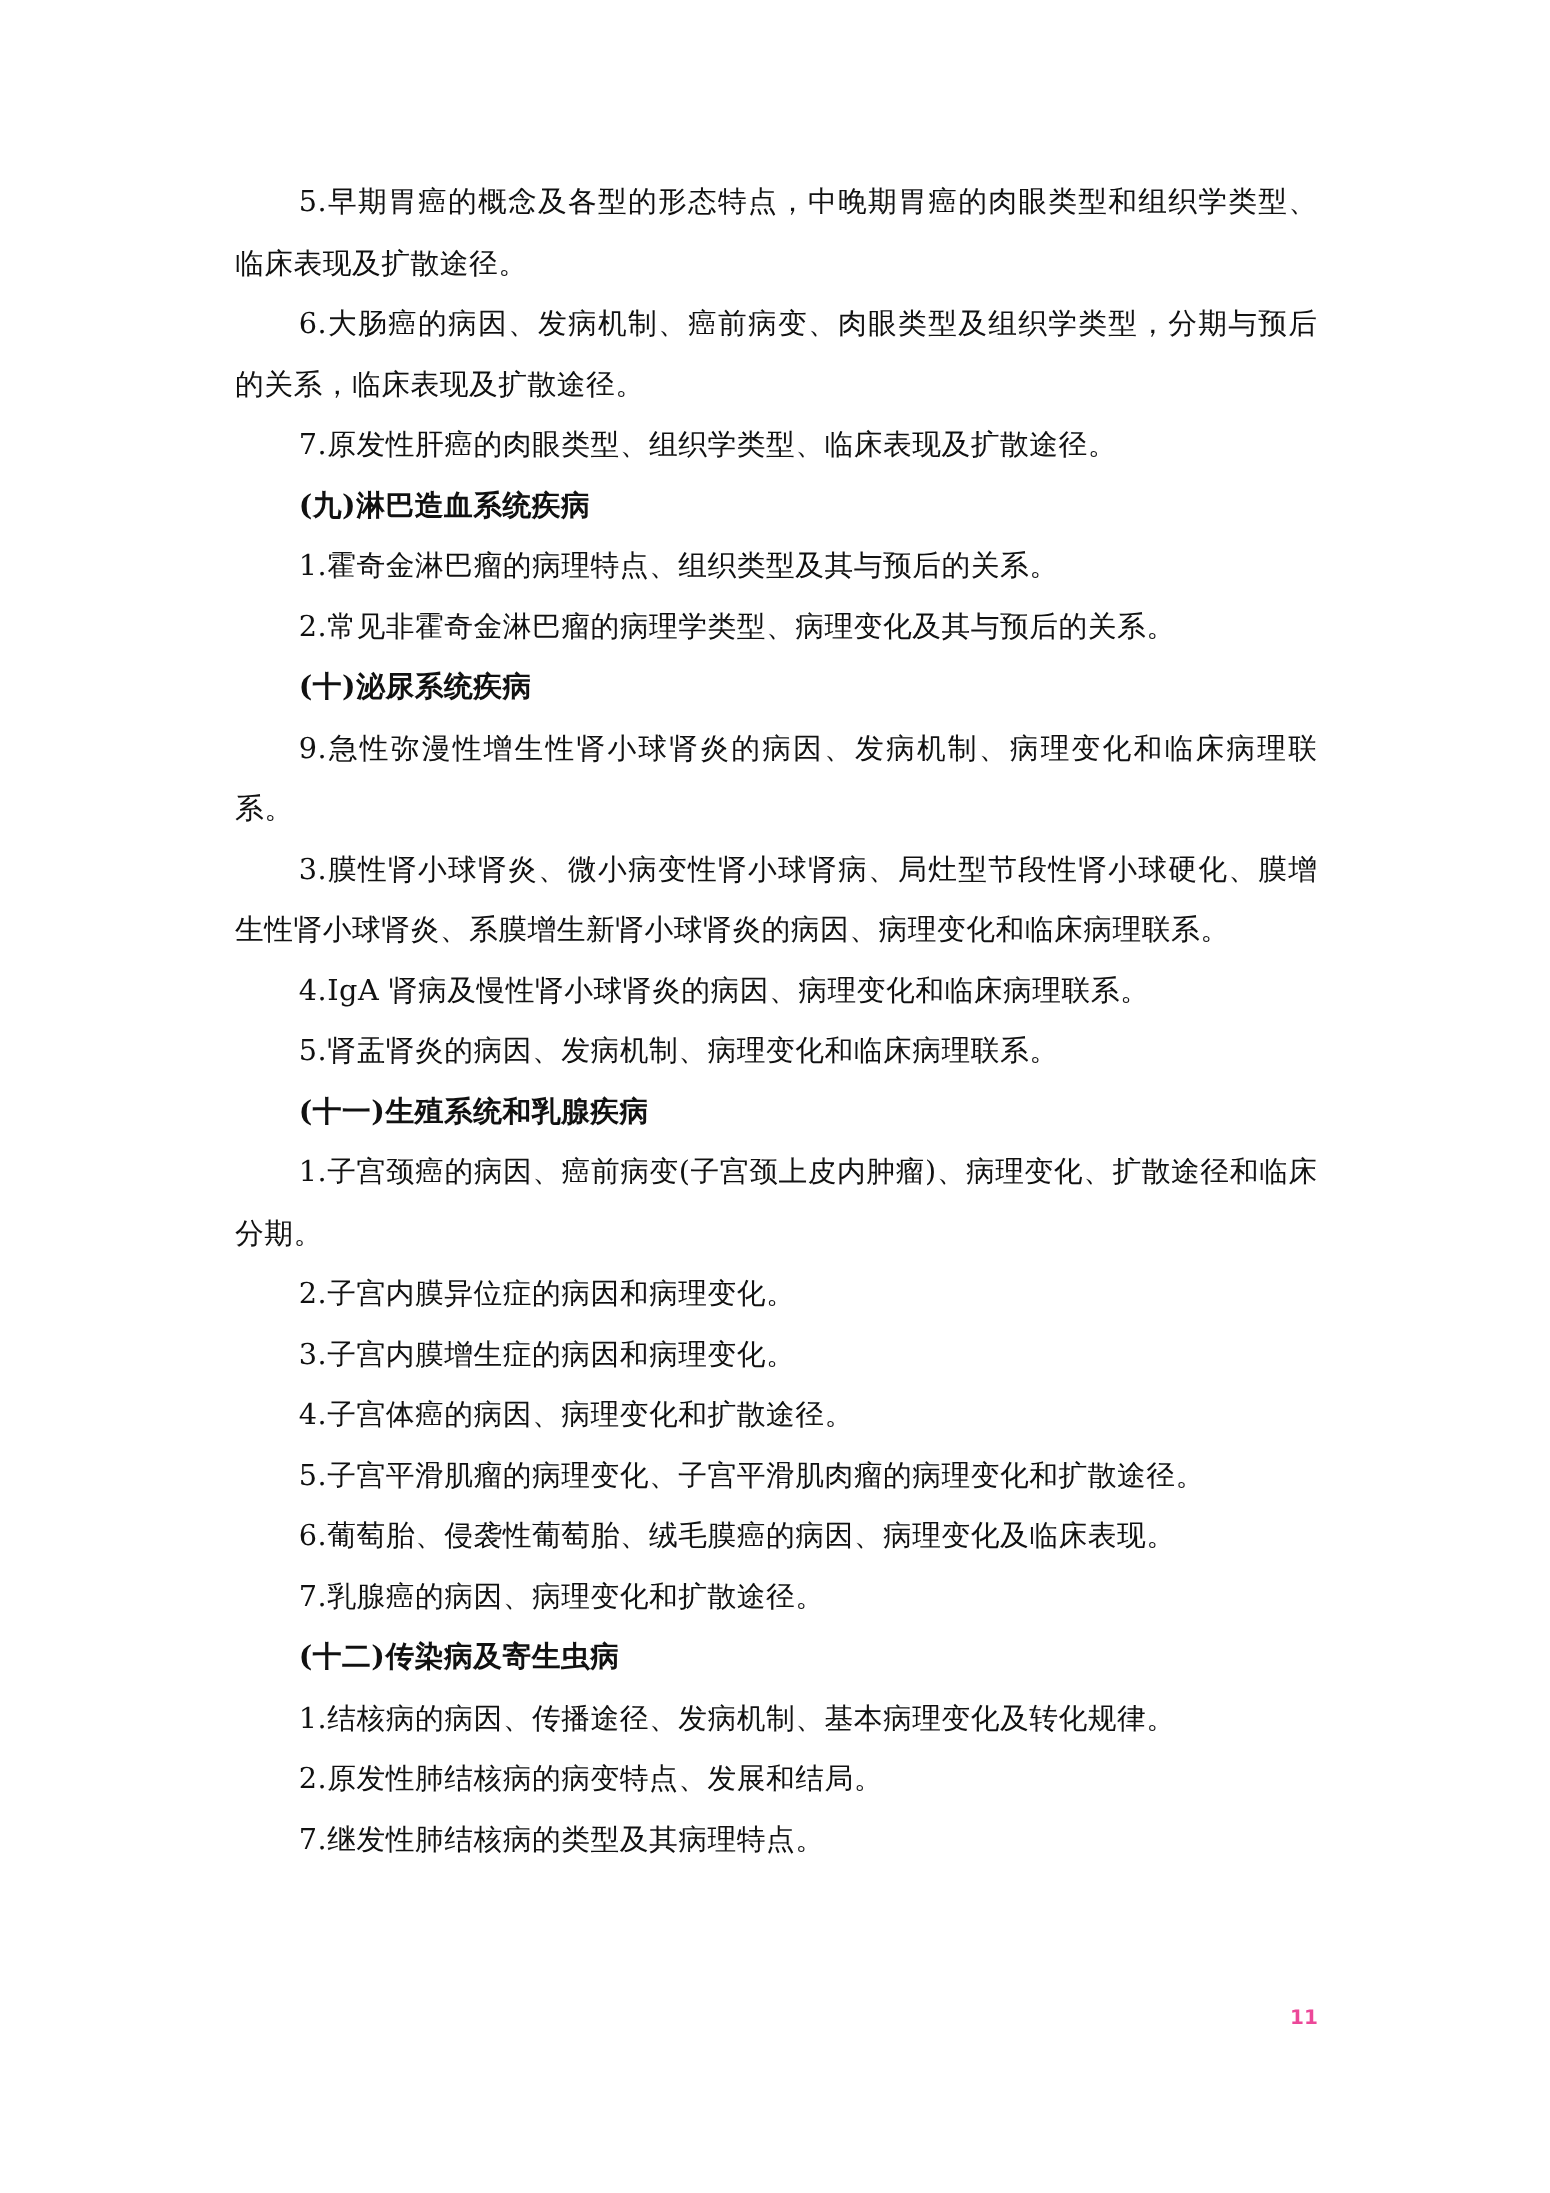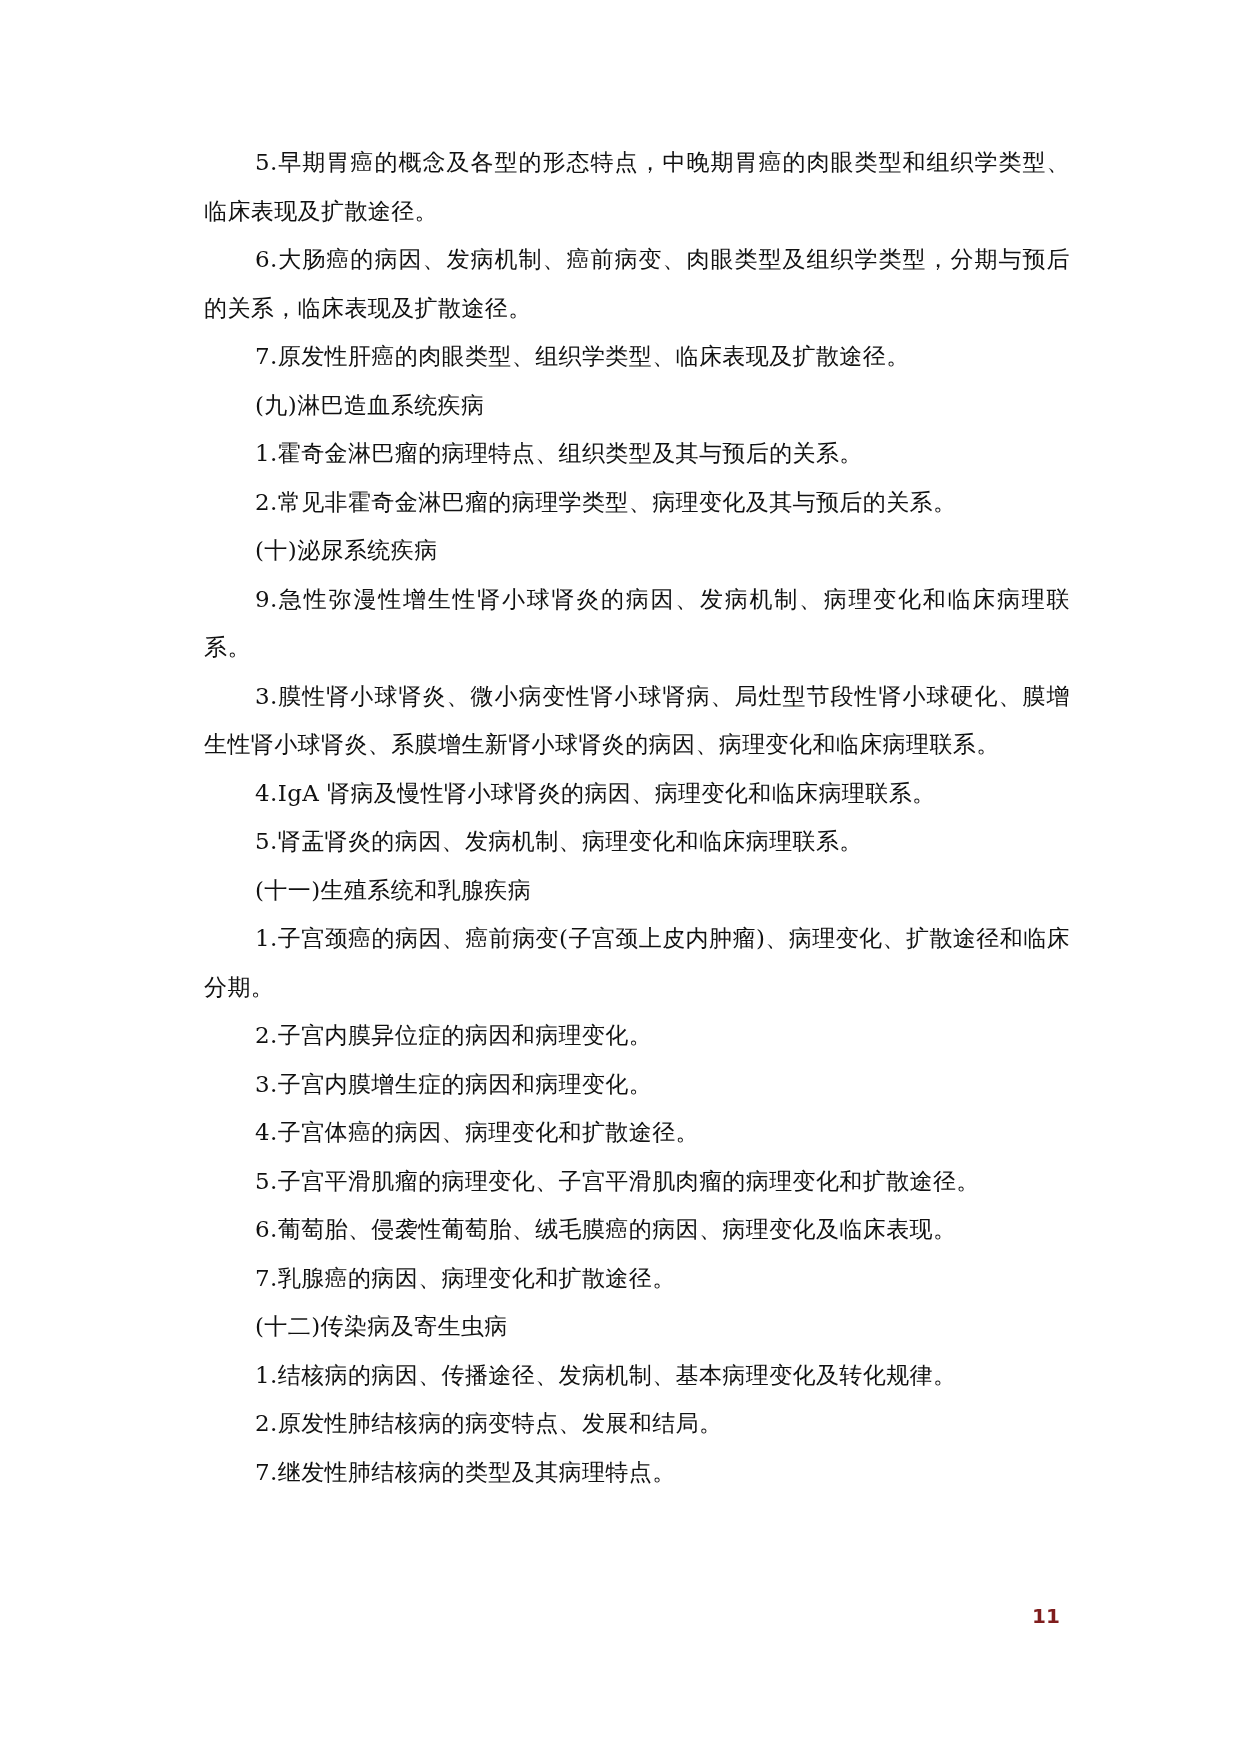--- a/index.html
+++ b/index.html
@@ -10,46 +10,47 @@
     body {
       width: 1240px;
       height: 1754px;
       position: relative;
       overflow: hidden;
       font-family: "DejaVu Serif", "Liberation Serif", serif;
       color: #111111;
     }
     .page {
       position: absolute;
-      left: 204px;
+      left: 188px;
       top: 138px;
       width: 866px;
     }
     .para {
       font-size: 23px;
       line-height: 48.5px;
       margin: 0;
       text-align: justify;
       letter-spacing: 0.4px;
       white-space: normal;
     }
     .para.indent {
       text-indent: 51px;
     }
     .para.heading {
       text-indent: 51px;
+      font-weight: bold;
     }
     .page-number {
       position: absolute;
       left: 1032px;
       top: 1604px;
       font-family: "DejaVu Sans", "Liberation Sans", sans-serif;
       font-weight: bold;
-      font-size: 20px;
-      color: #7f1d1d;
+      font-size: 16px;
+      color: #ec4899;
     }
   </style>
 </head>
 <body>
 
 <div class="page">
   <p class="para indent">5.早期胃癌的概念及各型的形态特点，中晚期胃癌的肉眼类型和组织学类型、临床表现及扩散途径。</p>
   <p class="para indent">6.大肠癌的病因、发病机制、癌前病变、肉眼类型及组织学类型，分期与预后的关系，临床表现及扩散途径。</p>
   <p class="para indent">7.原发性肝癌的肉眼类型、组织学类型、临床表现及扩散途径。</p>
   <p class="para heading">(九)淋巴造血系统疾病</p>

